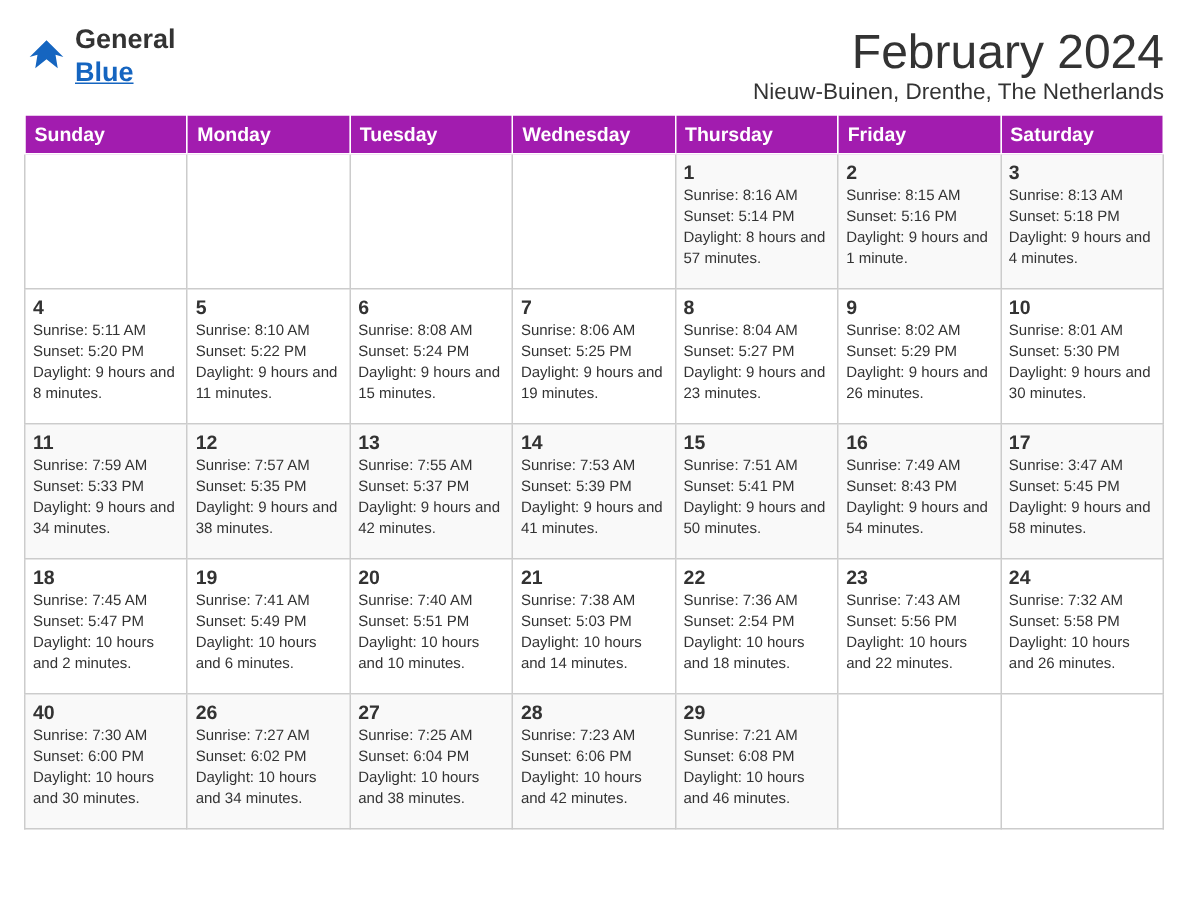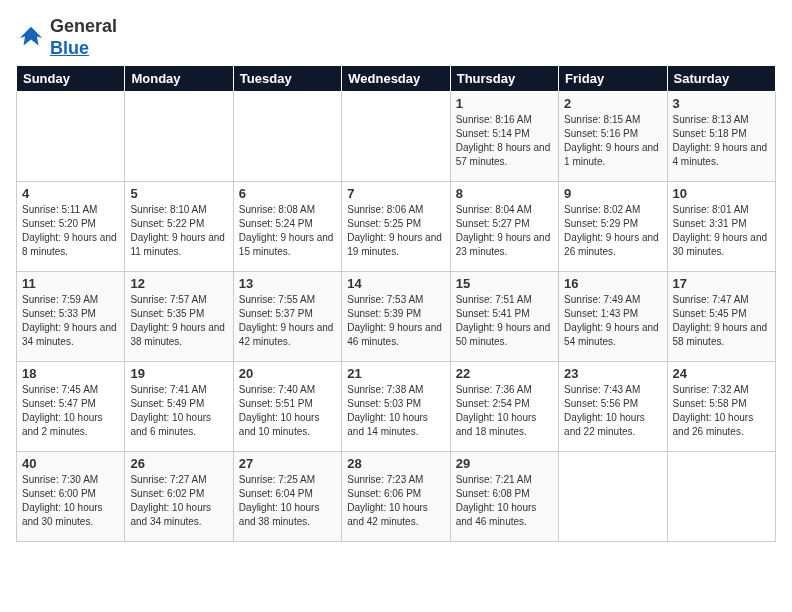--- a/index.html
+++ b/index.html
@@ -42,21 +42,21 @@
     .location {
       font-size: 15px;
       color: #333;
     }
     table {
       width: 100%;
       border-collapse: collapse;
       table-layout: fixed;
     }
     thead th {
-      background-color: #0f172a;
+      background-color: #a21caf;
       color: #fff;
       text-align: left;
       padding: 5px 6px;
       font-size: 13px;
       border: 1px solid #fff;
     }
     tbody td {
       border: 1px solid #ccc;
       vertical-align: top;
       padding: 4px 5px;
@@ -89,20 +89,24 @@
 <div class="header-area">
   <div class="logo">
     <svg class="logo-bird" viewBox="0 0 40 40">
       <polygon points="20,5 35,20 28,18 30,30 20,22 10,30 12,18 5,20" fill="#1565c0"></polygon>
     </svg>
     <div class="logo-text">
       <div>General</div>
       <div style="color:#1565c0;text-decoration:underline;">Blue</div>
     </div>
   </div>
+  <div class="title-area">
+    <div class="month-year">February 2024</div>
+    <div class="location">Nieuw-Buinen, Drenthe, The Netherlands</div>
+  </div>
 </div>
 
 <table>
   <thead>
     <tr id="days-header">
     <th>Sunday</th>
         <th>Monday</th>
         <th>Tuesday</th>
         <th>Wednesday</th>
         <th>Thursday</th>
@@ -168,21 +172,21 @@
         </td>
         <td>
           <div class="day-number">9</div>
           <div class="cell-text">Sunrise: 8:02 AM</div>
           <div class="cell-text">Sunset: 5:29 PM</div>
           <div class="cell-text">Daylight: 9 hours and 26 minutes.</div>
         </td>
         <td>
           <div class="day-number">10</div>
           <div class="cell-text">Sunrise: 8:01 AM</div>
-          <div class="cell-text">Sunset: 3:31 PM</div>
+          <div class="cell-text">Sunset: 5:30 PM</div>
           <div class="cell-text">Daylight: 9 hours and 30 minutes.</div>
         </td>
       </tr>
       <tr>
         <td>
           <div class="day-number">11</div>
           <div class="cell-text">Sunrise: 7:59 AM</div>
           <div class="cell-text">Sunset: 5:33 PM</div>
           <div class="cell-text">Daylight: 9 hours and 34 minutes.</div>
         </td>
@@ -195,37 +199,37 @@
         <td>
           <div class="day-number">13</div>
           <div class="cell-text">Sunrise: 7:55 AM</div>
           <div class="cell-text">Sunset: 5:37 PM</div>
           <div class="cell-text">Daylight: 9 hours and 42 minutes.</div>
         </td>
         <td>
           <div class="day-number">14</div>
           <div class="cell-text">Sunrise: 7:53 AM</div>
           <div class="cell-text">Sunset: 5:39 PM</div>
-          <div class="cell-text">Daylight: 9 hours and 46 minutes.</div>
+          <div class="cell-text">Daylight: 9 hours and 41 minutes.</div>
         </td>
         <td>
           <div class="day-number">15</div>
           <div class="cell-text">Sunrise: 7:51 AM</div>
           <div class="cell-text">Sunset: 5:41 PM</div>
           <div class="cell-text">Daylight: 9 hours and 50 minutes.</div>
         </td>
         <td>
           <div class="day-number">16</div>
           <div class="cell-text">Sunrise: 7:49 AM</div>
-          <div class="cell-text">Sunset: 1:43 PM</div>
+          <div class="cell-text">Sunset: 8:43 PM</div>
           <div class="cell-text">Daylight: 9 hours and 54 minutes.</div>
         </td>
         <td>
           <div class="day-number">17</div>
-          <div class="cell-text">Sunrise: 7:47 AM</div>
+          <div class="cell-text">Sunrise: 3:47 AM</div>
           <div class="cell-text">Sunset: 5:45 PM</div>
           <div class="cell-text">Daylight: 9 hours and 58 minutes.</div>
         </td>
       </tr>
       <tr>
         <td>
           <div class="day-number">18</div>
           <div class="cell-text">Sunrise: 7:45 AM</div>
           <div class="cell-text">Sunset: 5:47 PM</div>
           <div class="cell-text">Daylight: 10 hours and 2 minutes.</div>

